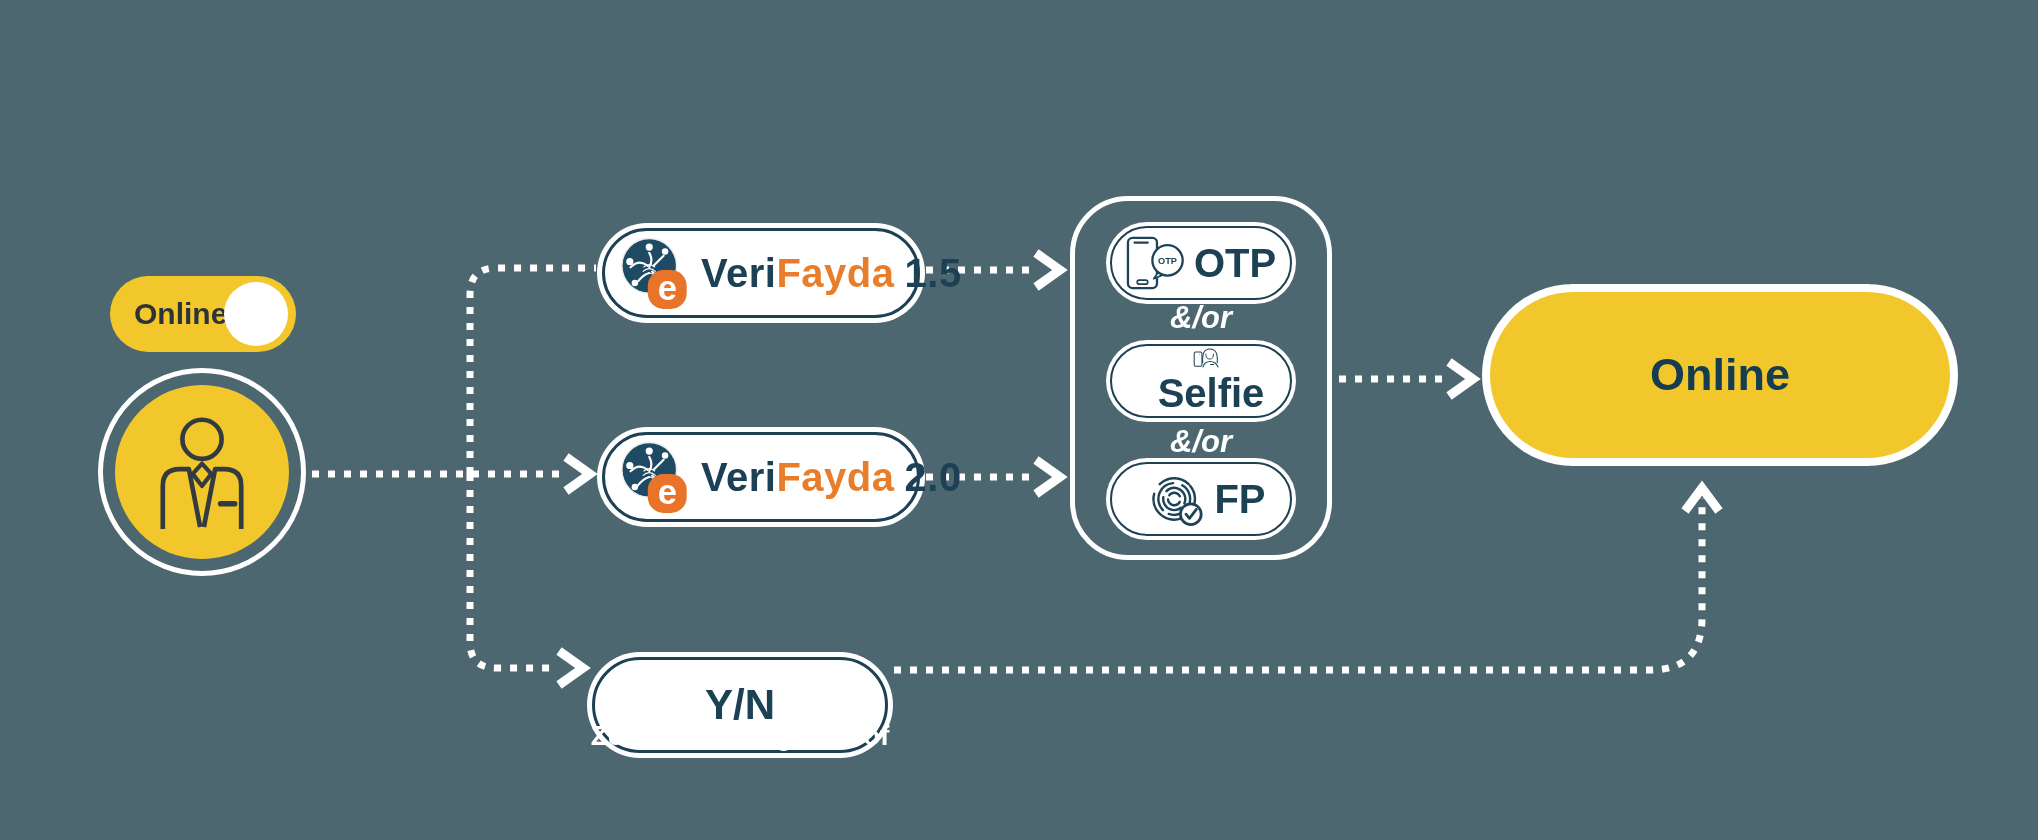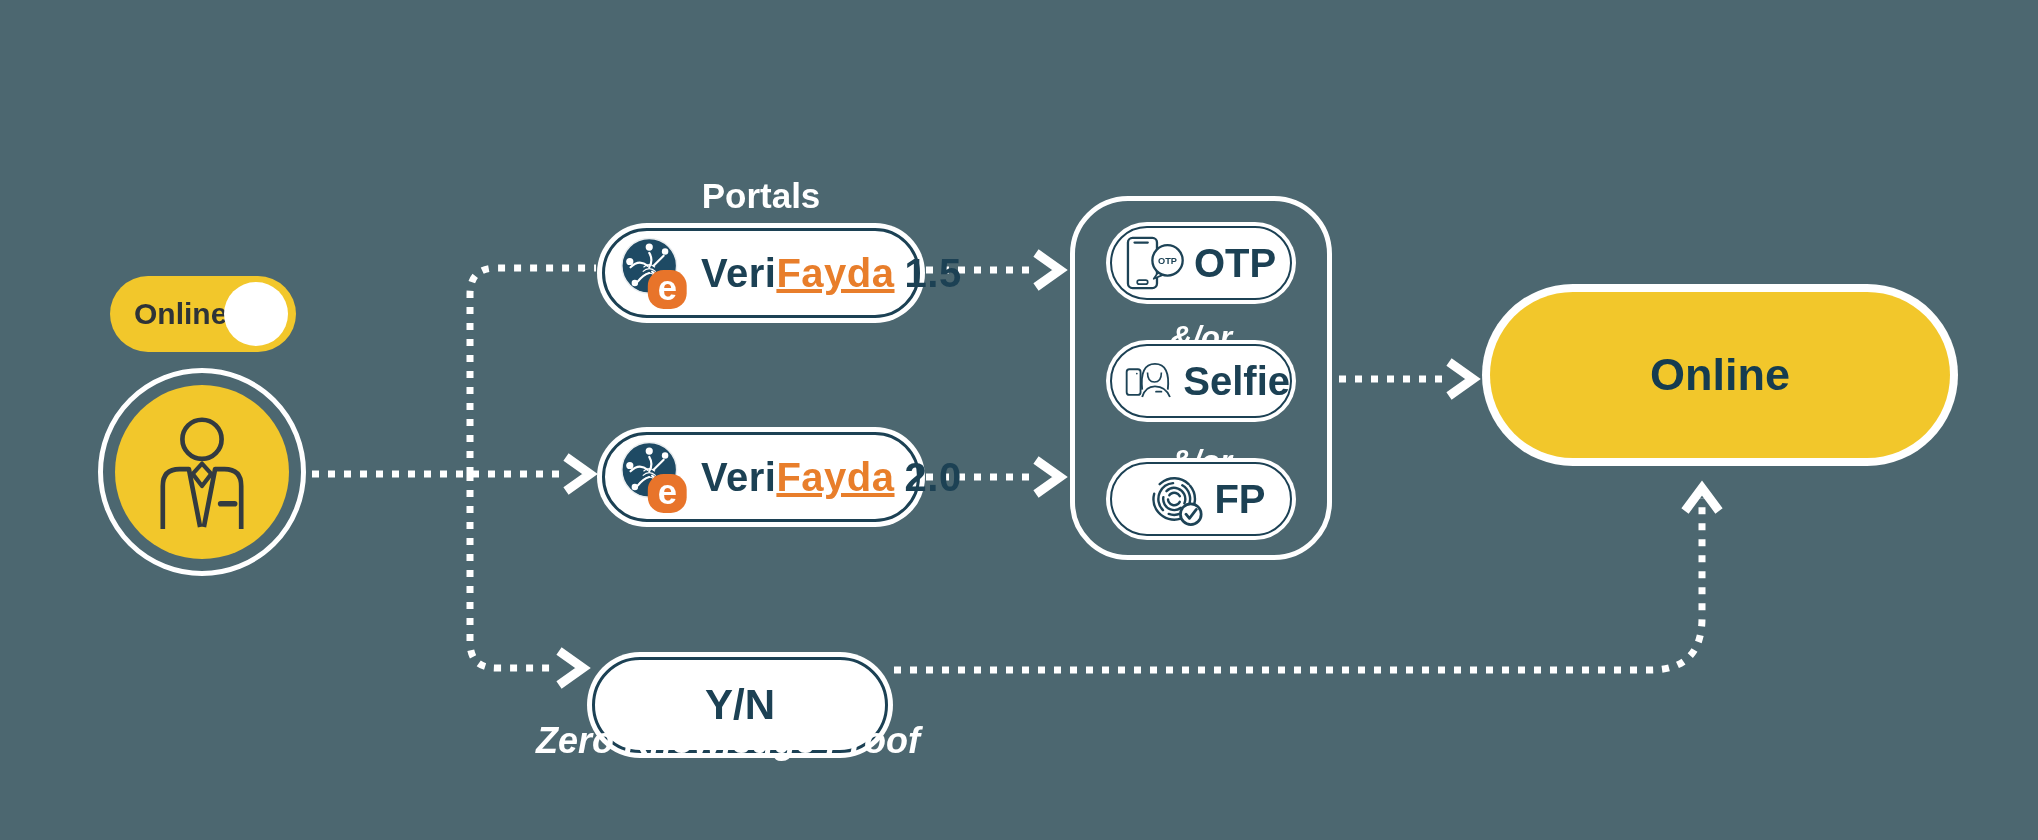--- a/index.html
+++ b/index.html
@@ -38,32 +38,32 @@
     border:5px solid #fff;box-sizing:border-box;display:flex;align-items:center;justify-content:center;
   }
   .auth-inner{
     width:174px;height:174px;border-radius:50%;background:var(--yellow);
     display:flex;align-items:center;justify-content:center;
   }
   
   .vf-pill{left:602px;width:318px;height:90px;padding-left:14px;}
   .vf-brand{font-size:40px;font-weight:bold;white-space:nowrap;letter-spacing:.5px;}
   .vf-prefix{color:var(--navy);}
-  .vf-accent{color:var(--orange);text-decoration:underline;}
+  .vf-accent{color:var(--orange);}
   .vf-version{color:var(--navy);margin-left:10px;}
   .vf-logo{width:72px;height:72px;margin-right:10px;flex:0 0 auto;}
   
   .factor-box{
     position:absolute;left:1070px;top:196px;width:262px;height:364px;
     border:5px solid #fff;border-radius:58px;box-sizing:border-box;background:transparent;
   }
   .factor-pill{left:1110px;width:182px;height:74px;padding-left:12px;border-width:2.5px;box-shadow:0 0 0 4px #fff;}
   .factor-label{color:var(--navy);font-size:40px;font-weight:bold;margin-left:8px;}
   .andor{position:absolute;left:1101px;width:200px;text-align:center;color:#fff;
-         font-weight:bold;font-style:italic;font-size:31px;margin-top:20px;}
+         font-weight:bold;font-style:italic;font-size:31px;}
   
   .result-pill{
     position:absolute;left:1490px;top:292px;width:460px;height:166px;border-radius:83px;
     background:var(--yellow);box-shadow:0 0 0 8px #fff;display:flex;align-items:center;justify-content:center;
   }
   .result-text{color:#153C50;font-weight:bold;font-size:45px;line-height:1.18;text-align:center;}
   
   .yn-pill{left:592px;top:622px;width:296px;height:96px;margin-top:35px;}
   .yn-text{color:var(--navy);font-size:42px;font-weight:bold;}
 </style>
@@ -100,21 +100,20 @@
           <circle cx="60" cy="30" r="21"></circle>
           <path d="M18 126 V80 Q18 62 36 62 L46 62 L58 124" stroke-linejoin="round"></path>
           <path d="M102 126 V80 Q102 62 84 62 L74 62 L62 124" stroke-linejoin="round"></path>
           <path d="M60 56 L50 67 L60 80 L70 67 Z" stroke-width="4.5" stroke-linejoin="round"></path>
           <path d="M80 99 H95" stroke-width="6" stroke-linecap="round"></path>
         </g>
       </svg>
     </div>
   </div>
 
-  <div class="lbl" style="left:561px;top:176px;width:400px;font-size:35px;">Portals</div>
   <div class="pill vf-pill" style="top:228px;">
     <svg class="vf-logo" viewBox="0 0 100 100">
       <circle cx="42" cy="40" r="38" fill="#1E4A64" stroke="#E9EDEF" stroke-width="2"></circle>
       <g stroke="#fff" stroke-width="3" fill="none" stroke-linecap="round">
         <path d="M42 22 Q48 32 42 42"></path>
         <path d="M16 42 Q28 30 40 40"></path>
         <path d="M26 62 Q34 52 42 50"></path>
         <path d="M58 60 Q52 52 46 48"></path>
         <path d="M62 26 Q54 34 48 40"></path>
       </g>
@@ -179,21 +178,21 @@
       </g>
       <path d="M52 56 L45 66 L59 60 Z" fill="#fff" stroke="#1D4356" stroke-width="2.5" stroke-linejoin="round"></path>
       <circle cx="66" cy="38" r="23" fill="#fff" stroke="#1D4356" stroke-width="3.5"></circle>
       <text x="66" y="44" font-size="14" font-weight="bold" fill="#1D4356" text-anchor="middle" font-family="Liberation Sans, sans-serif">OTP</text>
     </svg>
     <span class="factor-label">OTP</span>
   </div>
 
   <div class="andor" style="top:300px;">&amp;/or</div>
 
-  <div class="pill factor-pill" style="top:344px;">
+  <div class="pill factor-pill" style="top:344px;flex-direction:column;">
     <svg width="62" height="54" viewBox="0 0 96 84">
       <g fill="none" stroke="#1D4356" stroke-width="3.5">
         <rect x="5" y="20" width="26" height="48" rx="5"></rect>
         <circle cx="24" cy="28" r="1.6" fill="#1D4356" stroke="none"></circle>
         <path d="M34 58 Q29 10 58 10 Q87 10 82 58"></path>
         <path d="M44 26 Q44 44 57 44 Q70 44 70 26" stroke-width="3"></path>
         <path d="M34 72 Q40 52 58 52 Q78 52 86 72"></path>
         <path d="M60 62 H70" stroke-linecap="round"></path>
       </g>
     </svg>
@@ -218,15 +217,15 @@
 
   <div class="result-pill">
     <div class="result-text">
       <div>Online</div>
     </div>
   </div>
 
   <div class="pill center yn-pill">
     <span class="yn-text">Y/N</span>
   </div>
-  <div class="lbl" style="left:428px;top:720px;width:600px;font-size:36px;font-style:italic;">Zero Knowledge Proof</div>
+  <div class="lbl" style="left:440px;top:720px;width:600px;font-size:28px;">Zero Knowledge Proof</div>
 
 </div>
 
 </body></html>

